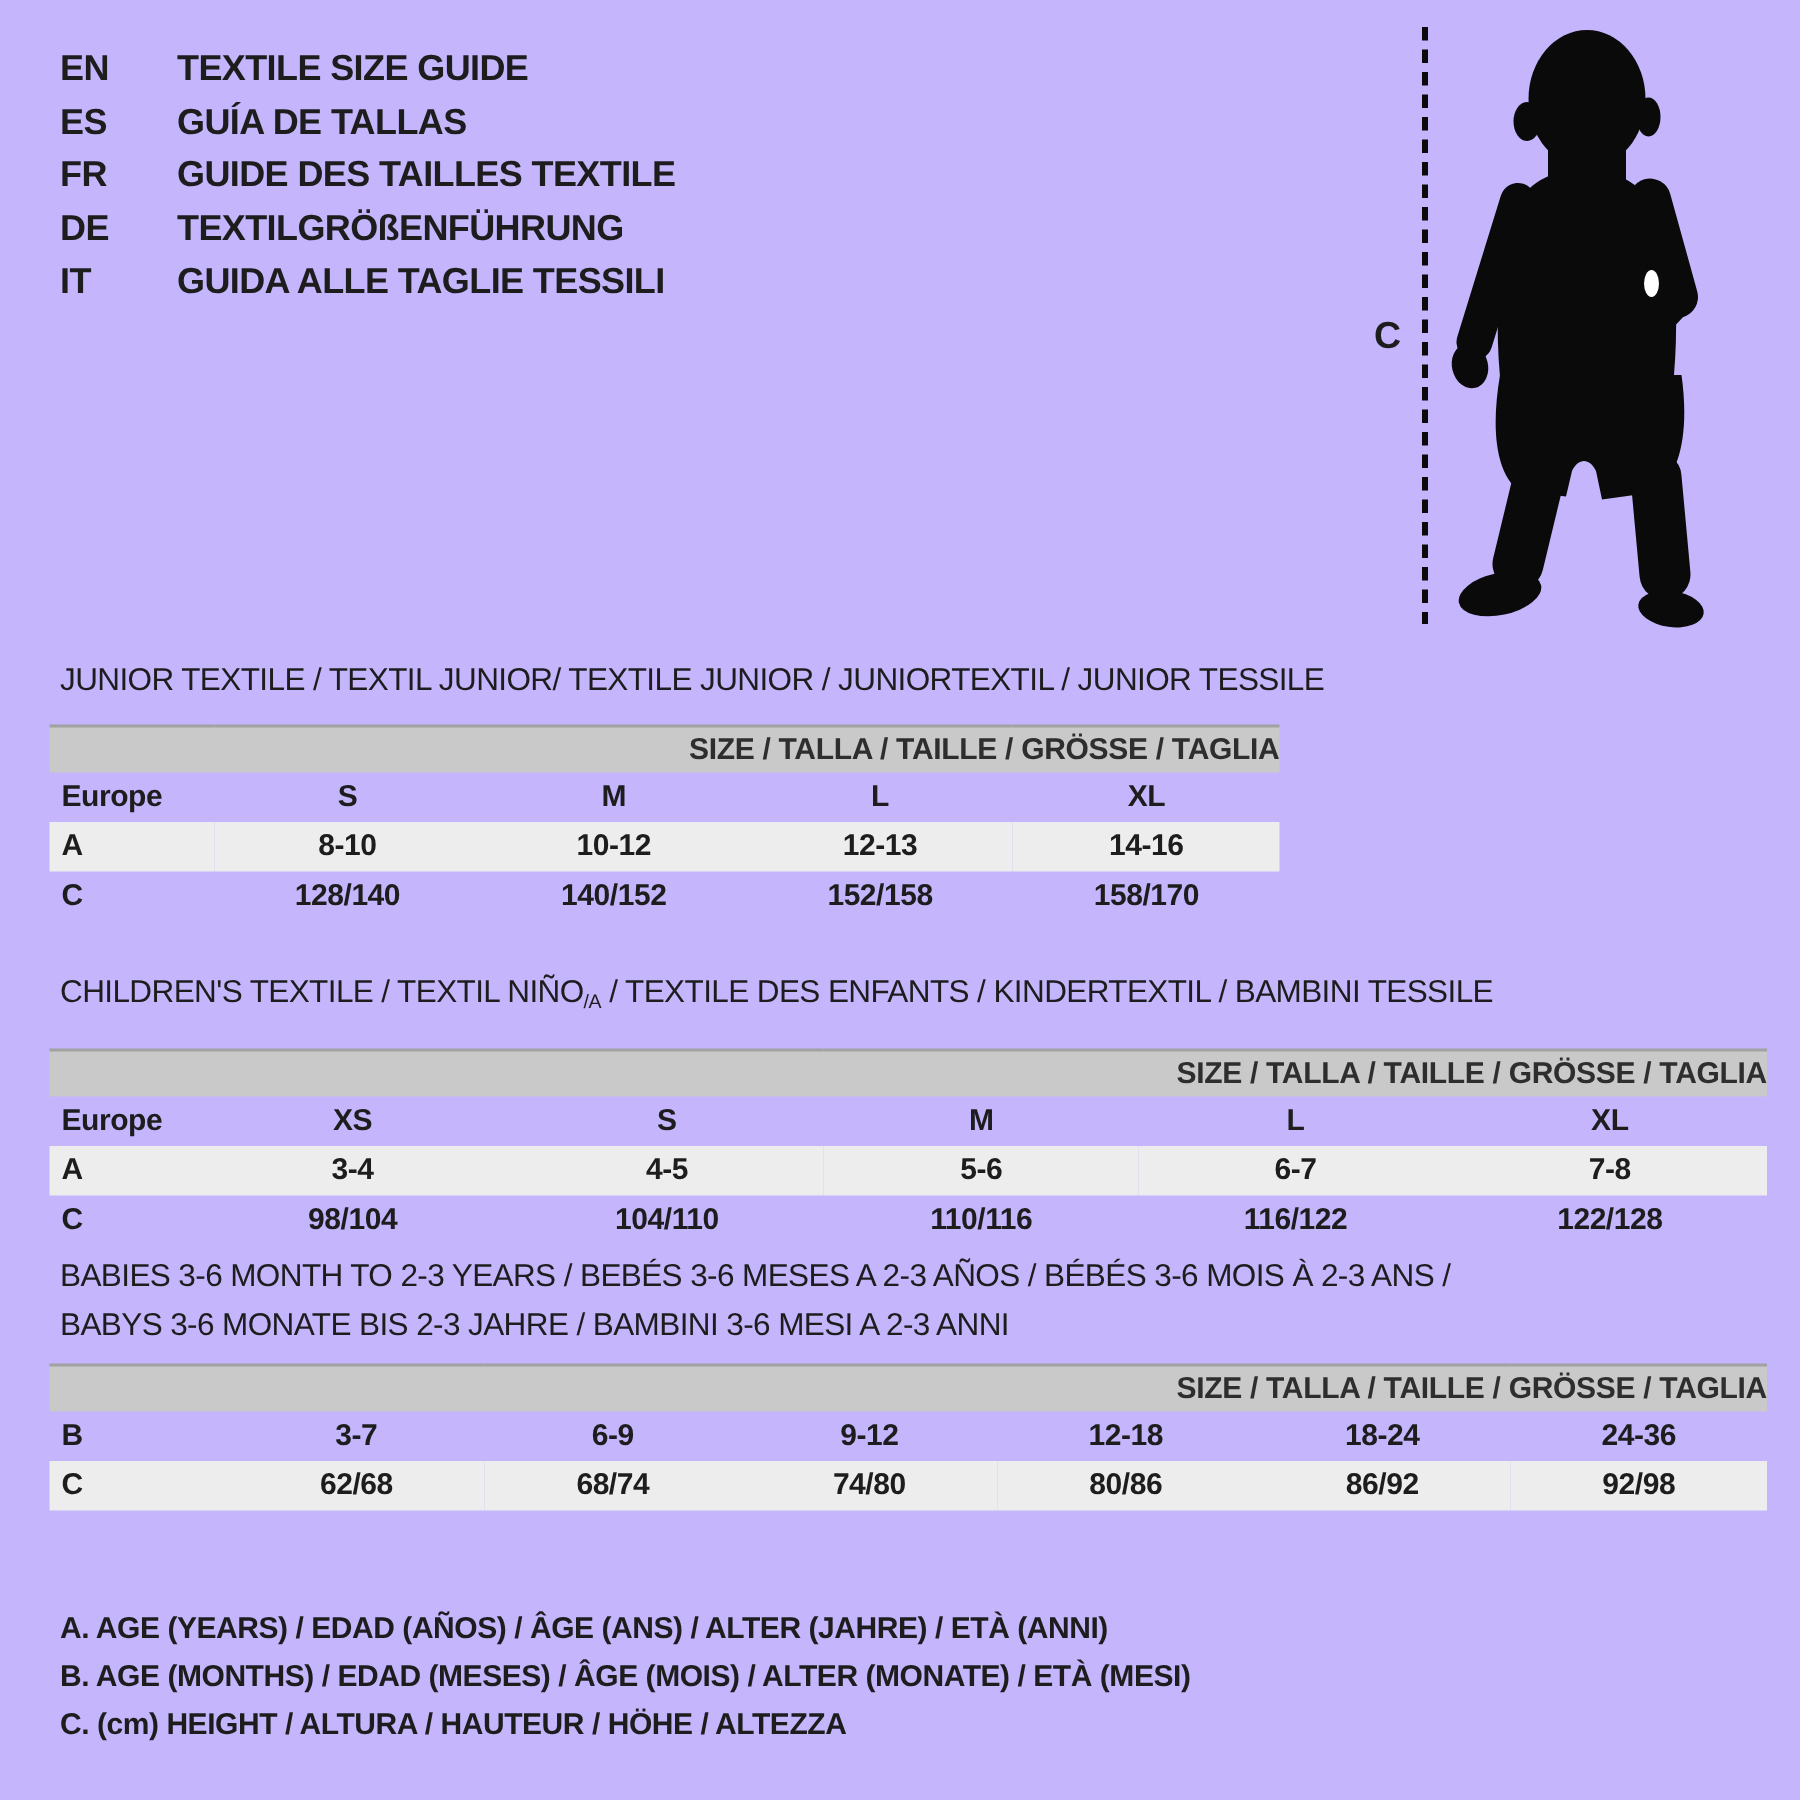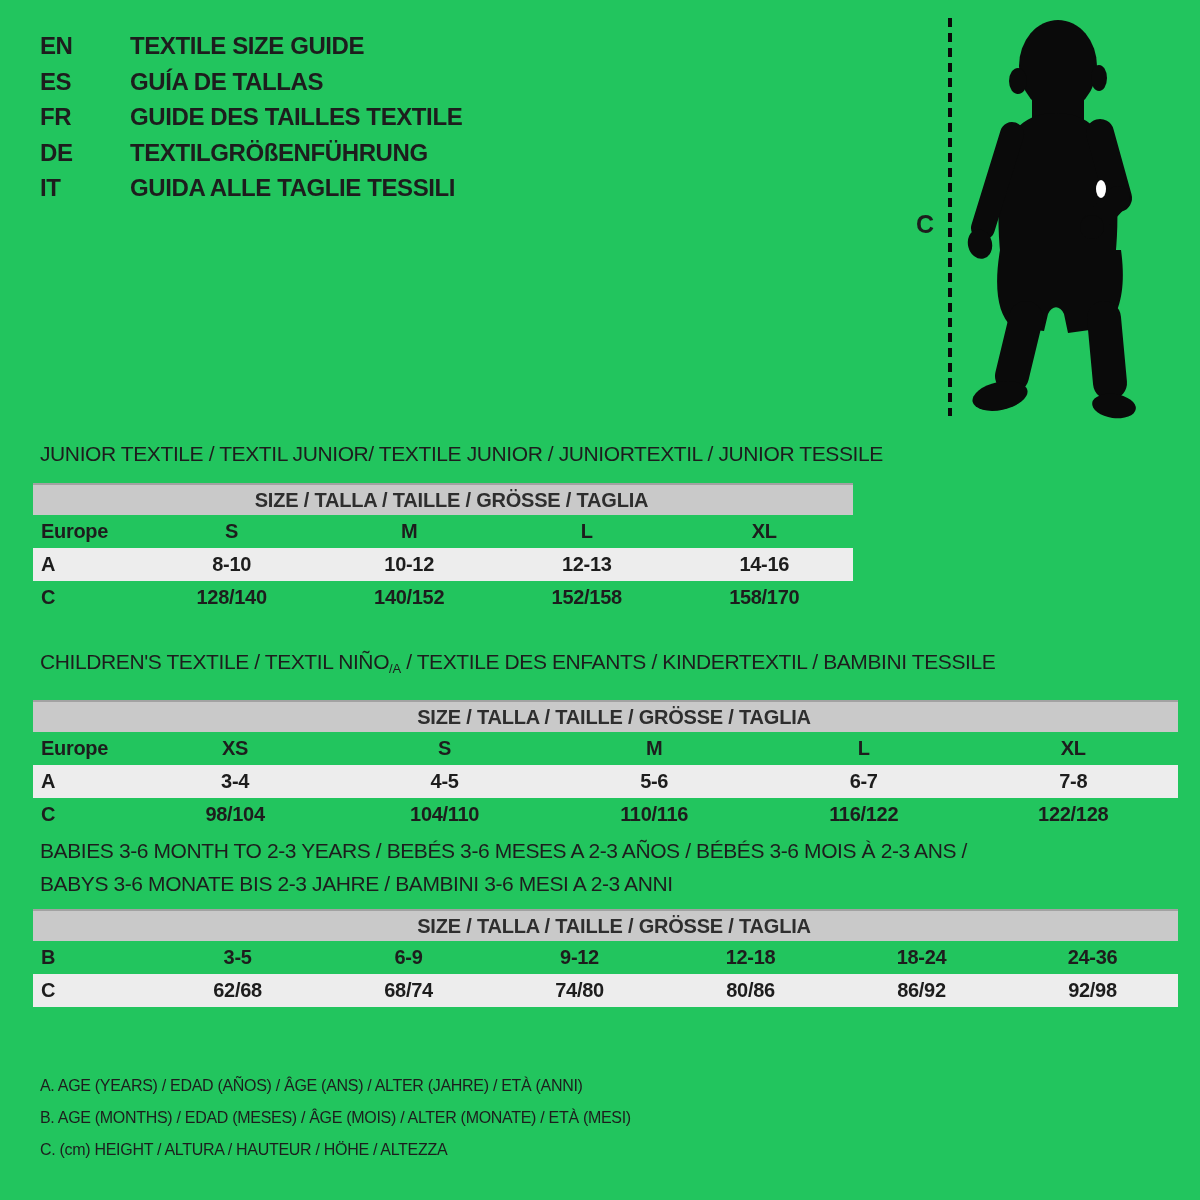--- a/index.html
+++ b/index.html
@@ -10,27 +10,27 @@
     --row-alt:#ededed;
     --silhouette:#0a0a0a;
   }
   html,body{margin:0;padding:0;}
   body{
     width:1200px;height:1200px;background:#ffffff;
     font-family:"Liberation Sans","DejaVu Sans",sans-serif;
     color:var(--text);
     -webkit-font-smoothing:antialiased;
   }
-  .canvas{position:relative;width:1200px;height:1200px;overflow:hidden;background:#22c55e;}
+  .canvas{position:relative;width:1200px;height:1200px;overflow:hidden;background:#c4b5fd;}
 
   
   .langs{position:absolute;left:40px;top:28px;}
   .lang-row{display:flex;line-height:35.5px;font-size:24px;font-weight:700;letter-spacing:-0.4px;}
   .lang-code{width:78px;flex:0 0 78px;}
-  .lang-label{white-space:nowrap;margin-left:12px;}
+  .lang-label{white-space:nowrap;}
 
   
   .figure{position:absolute;left:900px;top:8px;width:250px;height:420px;}
   .figure svg{position:absolute;left:0;top:0;overflow:visible;}
   .figure .c-label{position:absolute;left:16px;top:202px;font-size:25px;font-weight:700;}
 
   
   .sizes-section{position:absolute;left:33px;}
   .sec-0{top:437px;width:820px;}
   .sec-1{top:645px;width:1145px;}
@@ -38,29 +38,29 @@
   .sec-title{margin:0 0 0 7px;font-size:21px;font-weight:400;letter-spacing:-0.4px;line-height:33px;white-space:nowrap;}
   .t-sub{font-size:13px;vertical-align:-4px;letter-spacing:-0.3px;}
   .sec-0 .tbl-wrap{margin-top:13px;}
   .sec-1 .tbl-wrap{margin-top:15px;}
   .sec-2 .tbl-wrap{margin-top:9px;}
 
   table.size-table{width:100%;border-collapse:collapse;table-layout:fixed;
     font-size:20px;font-weight:700;letter-spacing:-0.3px;color:var(--text);}
   table.size-table th.band{
     background:var(--band-bg);border-top:2px solid var(--band-border);
-    height:30px;text-align:center;padding:0 0 0 17px;
+    height:30px;text-align:right;padding:0 0 0 17px;
     font-size:20px;font-weight:700;color:var(--band-text);letter-spacing:-0.2px;margin-top:24px;}
   table.size-table td{height:33px;padding:0;text-align:center;margin-top:32px;}
   table.size-table td.rowlabel{text-align:left;padding-left:8px;}
   table.size-table tr.alt{background:var(--row-alt);}
 
   
   .legend{position:absolute;left:40px;top:1070px;}
-  .legend-line{font-size:16px;font-weight:400;letter-spacing:-0.3px;line-height:32px;white-space:nowrap;}
+  .legend-line{font-size:20px;font-weight:700;letter-spacing:-0.3px;line-height:32px;white-space:nowrap;}
 </style>
 </head>
 <body>
 
 <div class="canvas">
 
   <div class="langs">
       <div class="lang-row">
         <span class="lang-code">EN</span>
         <span class="lang-label">TEXTILE SIZE GUIDE</span>
@@ -225,21 +225,21 @@
             <col>
           </colgroup>
         <thead>
           <tr>
               <th class="band" colspan="7">SIZE / TALLA / TAILLE / GRÖSSE / TAGLIA</th>
             </tr>
         </thead>
         <tbody>
             <tr>
               <td class="rowlabel">B</td>
-              <td>3-5</td>
+              <td>3-7</td>
               <td>6-9</td>
               <td>9-12</td>
               <td>12-18</td>
               <td>18-24</td>
               <td>24-36</td>
             </tr>
             <tr class="alt">
               <td class="rowlabel">C</td>
               <td>62/68</td>
               <td>68/74</td>

